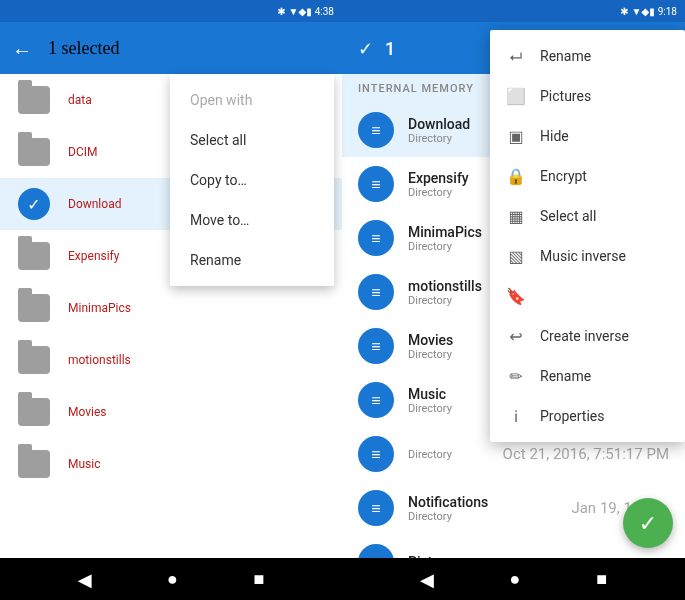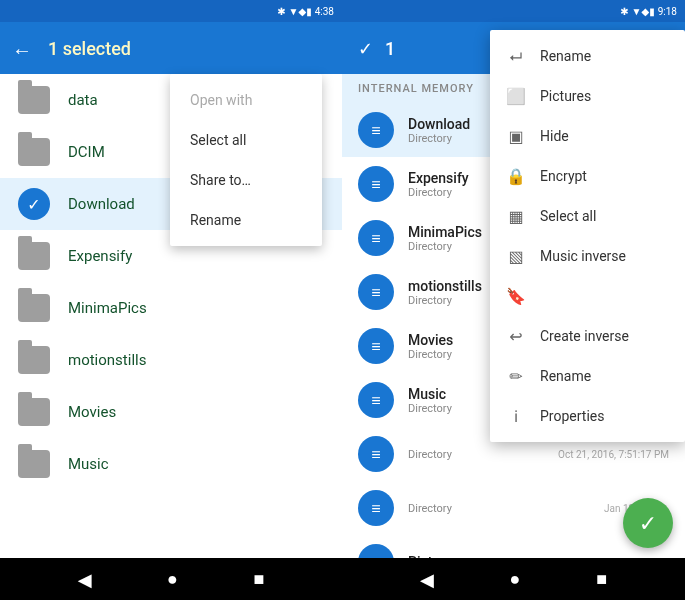--- a/index.html
+++ b/index.html
@@ -50,24 +50,25 @@
       gap: 16px;
     }
 
     .back-arrow {
       color: white;
       font-size: 20px;
       cursor: pointer;
     }
 
     .toolbar-title {
-      color: #fef9c3;
+      color: #000000;
       font-size: 18px;
       font-weight: 500;
       flex: 1;
+      font-family: Liberation Serif, serif;
     }
 
     .file-list {
       flex: 1;
       overflow-y: auto;
       background: #fff;
     }
 
     .file-item {
       display: flex;
@@ -115,33 +116,33 @@
       background: #1976d2;
       border-radius: 50%;
       display: flex;
       align-items: center;
       justify-content: center;
       color: white;
       font-size: 16px;
     }
 
     .file-name {
-      font-size: 15px;
-      color: #14532d;
+      font-size: 12px;
+      color: #b91c1c;
     }
 
     
     .context-menu-left {
       position: absolute;
       top: 74px;
       left: 170px;
       background: white;
       border-radius: 2px;
       box-shadow: 0 4px 12px rgba(0,0,0,0.25);
-      width: 152px;
+      width: 164px;
       z-index: 100;
       padding: 6px 0;
     }
 
     .ctx-item {
       padding: 12px 20px;
       font-size: 14px;
       color: #333;
       cursor: pointer;
     }
@@ -257,21 +258,21 @@
       color: #212121;
       font-weight: 500;
     }
 
     .right-file-sub {
       font-size: 11px;
       color: #888;
     }
 
     .right-file-date {
-      font-size: 10px;
+      font-size: 15px;
       color: #aaa;
       text-align: left;
     }
 
     
     .context-menu-right {
       position: absolute;
       top: 30px;
       right: 0;
       background: white;
@@ -396,21 +397,22 @@
       <div class="file-icon">
           <div class="folder-icon"></div>
         </div>
       <span class="file-name">Music</span>
     </div>
   </div>
 
   <div class="context-menu-left">
     <div class="ctx-item disabled">Open with</div>
     <div class="ctx-item">Select all</div>
-    <div class="ctx-item">Share to…</div>
+    <div class="ctx-item">Copy to…</div>
+    <div class="ctx-item">Move to…</div>
     <div class="ctx-item">Rename</div>
   </div>
 
   <div class="left-nav-bar">
     <span class="nav-btn">◀</span>
     <span class="nav-btn">●</span>
     <span class="nav-btn">■</span>
   </div>
 </div>
 
@@ -477,20 +479,21 @@
     <div class="right-file-item">
       <div class="blue-circle">≡</div>
       <div class="right-file-info">
         <div class="right-file-sub">Directory</div>
       </div>
       <div class="right-file-date">Oct 21, 2016, 7:51:17 PM</div>
     </div>
     <div class="right-file-item">
       <div class="blue-circle">≡</div>
       <div class="right-file-info">
+        <div class="right-file-name">Notifications</div>
         <div class="right-file-sub">Directory</div>
       </div>
       <div class="right-file-date">Jan 19, 1970...</div>
     </div>
     <div class="right-file-item">
       <div class="blue-circle">≡</div>
       <div class="right-file-info">
         <div class="right-file-name">Pictures</div>
         <div class="right-file-sub"></div>
       </div>

